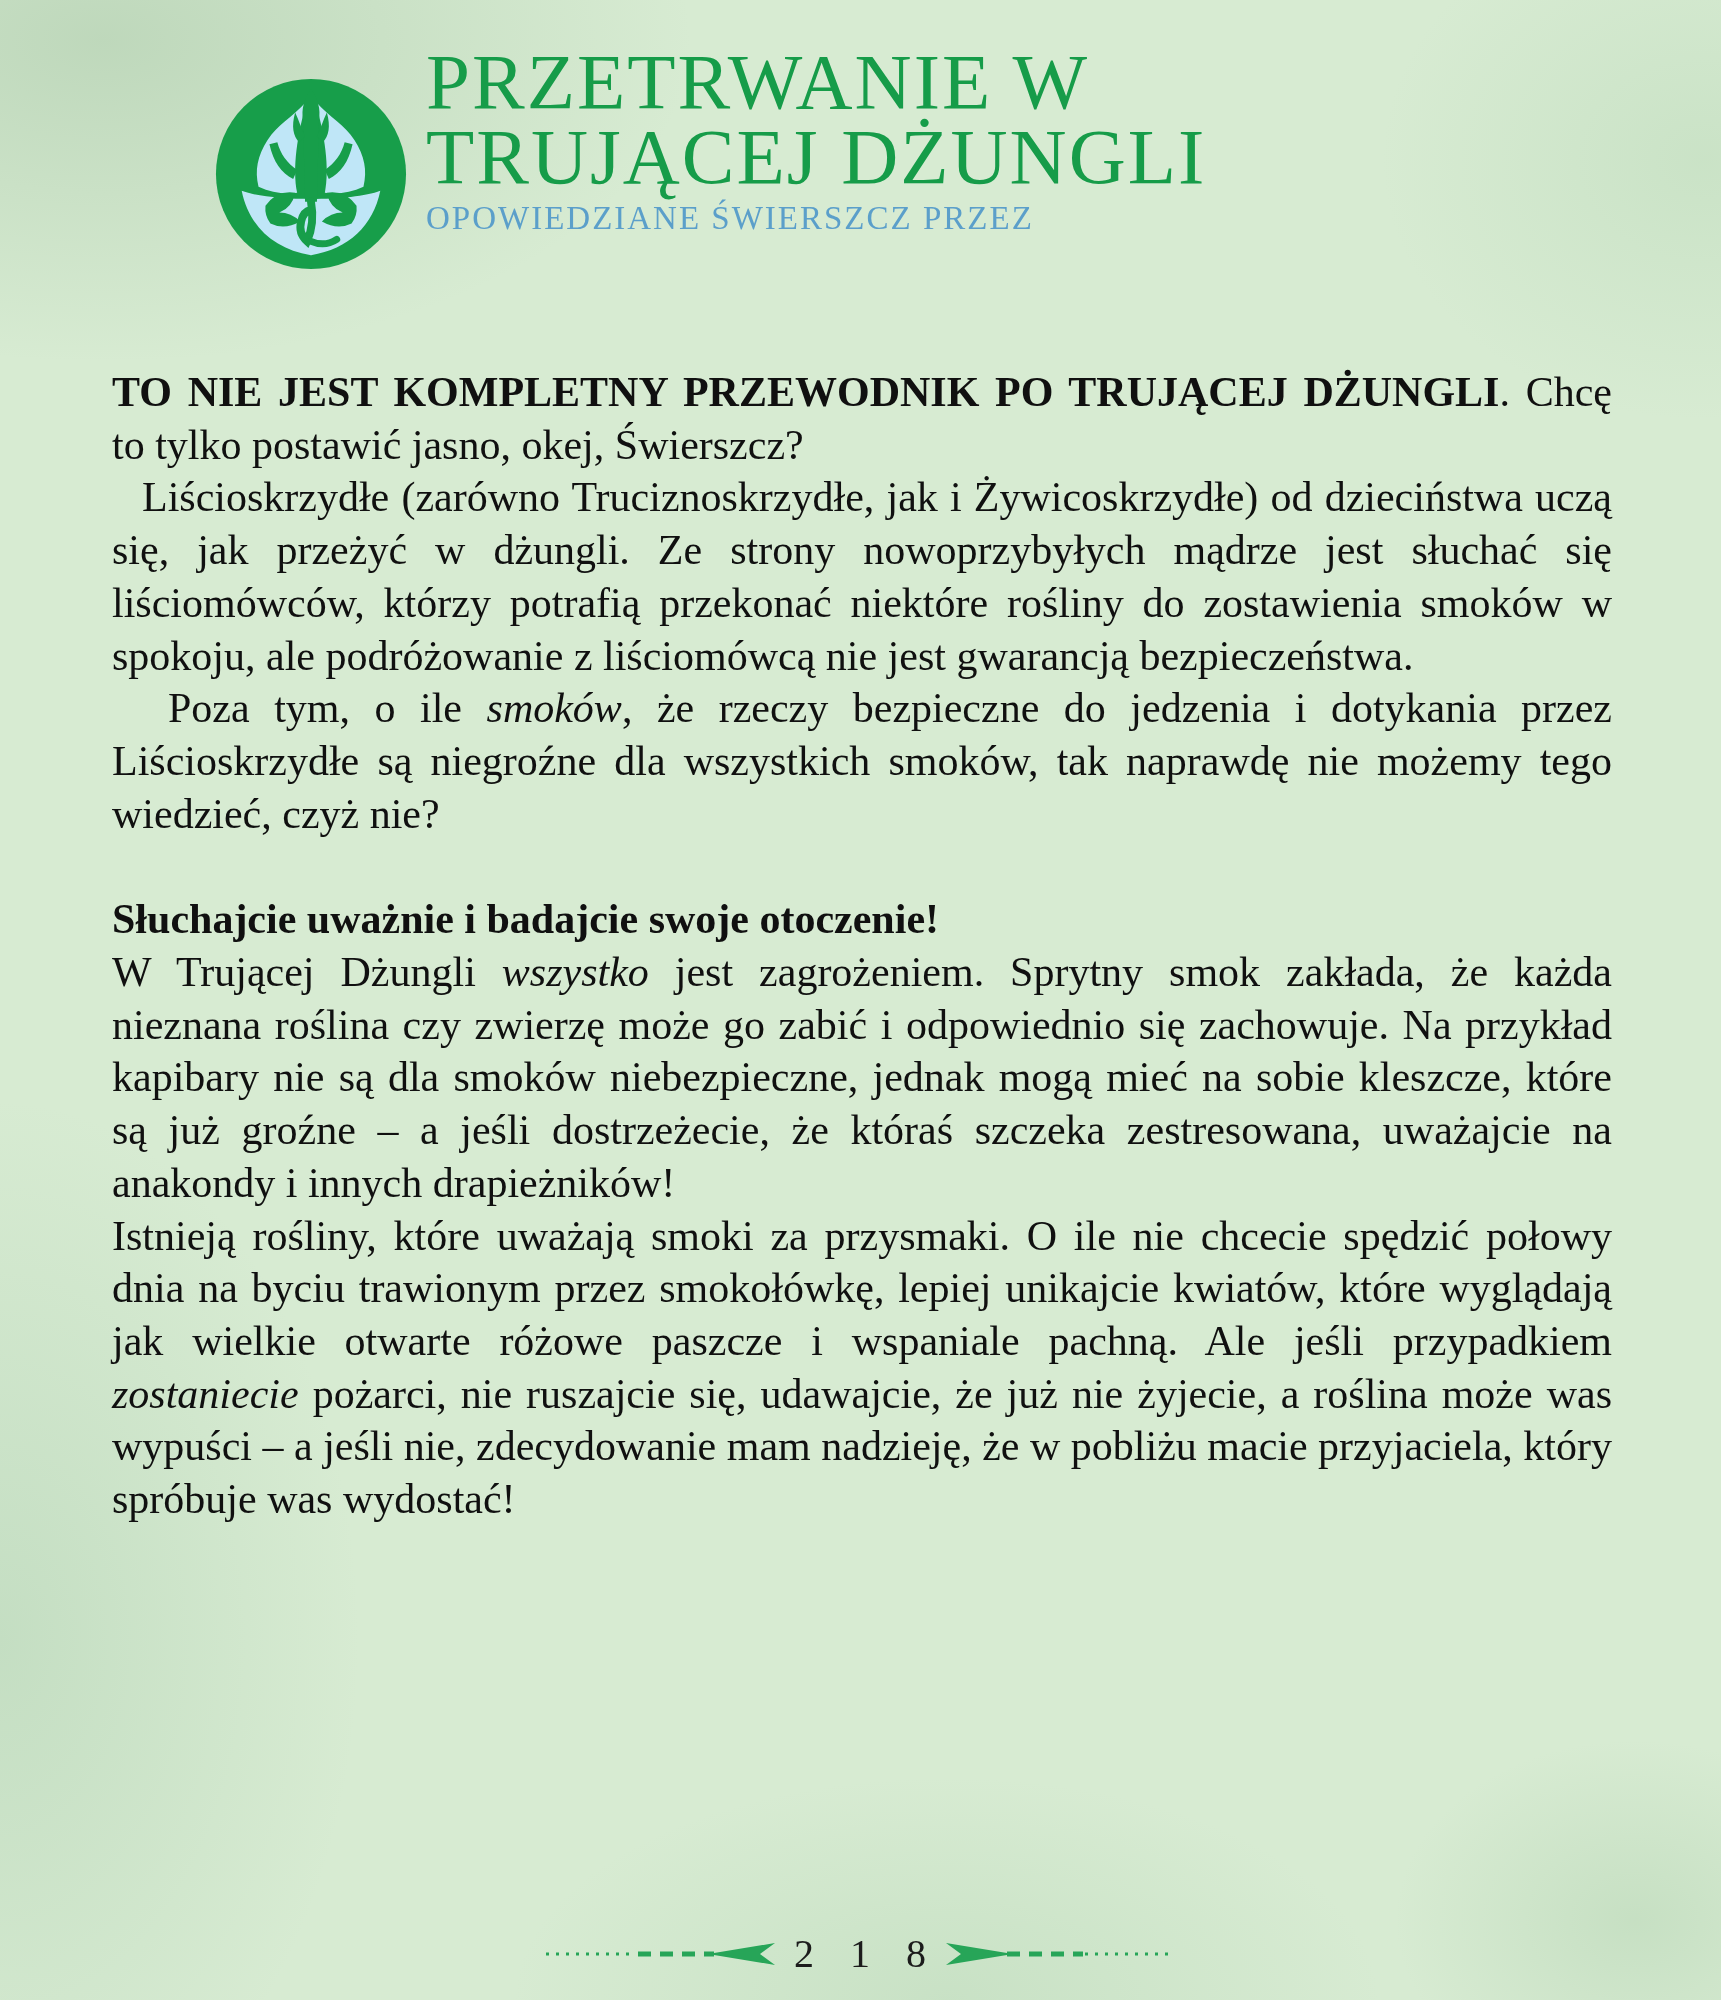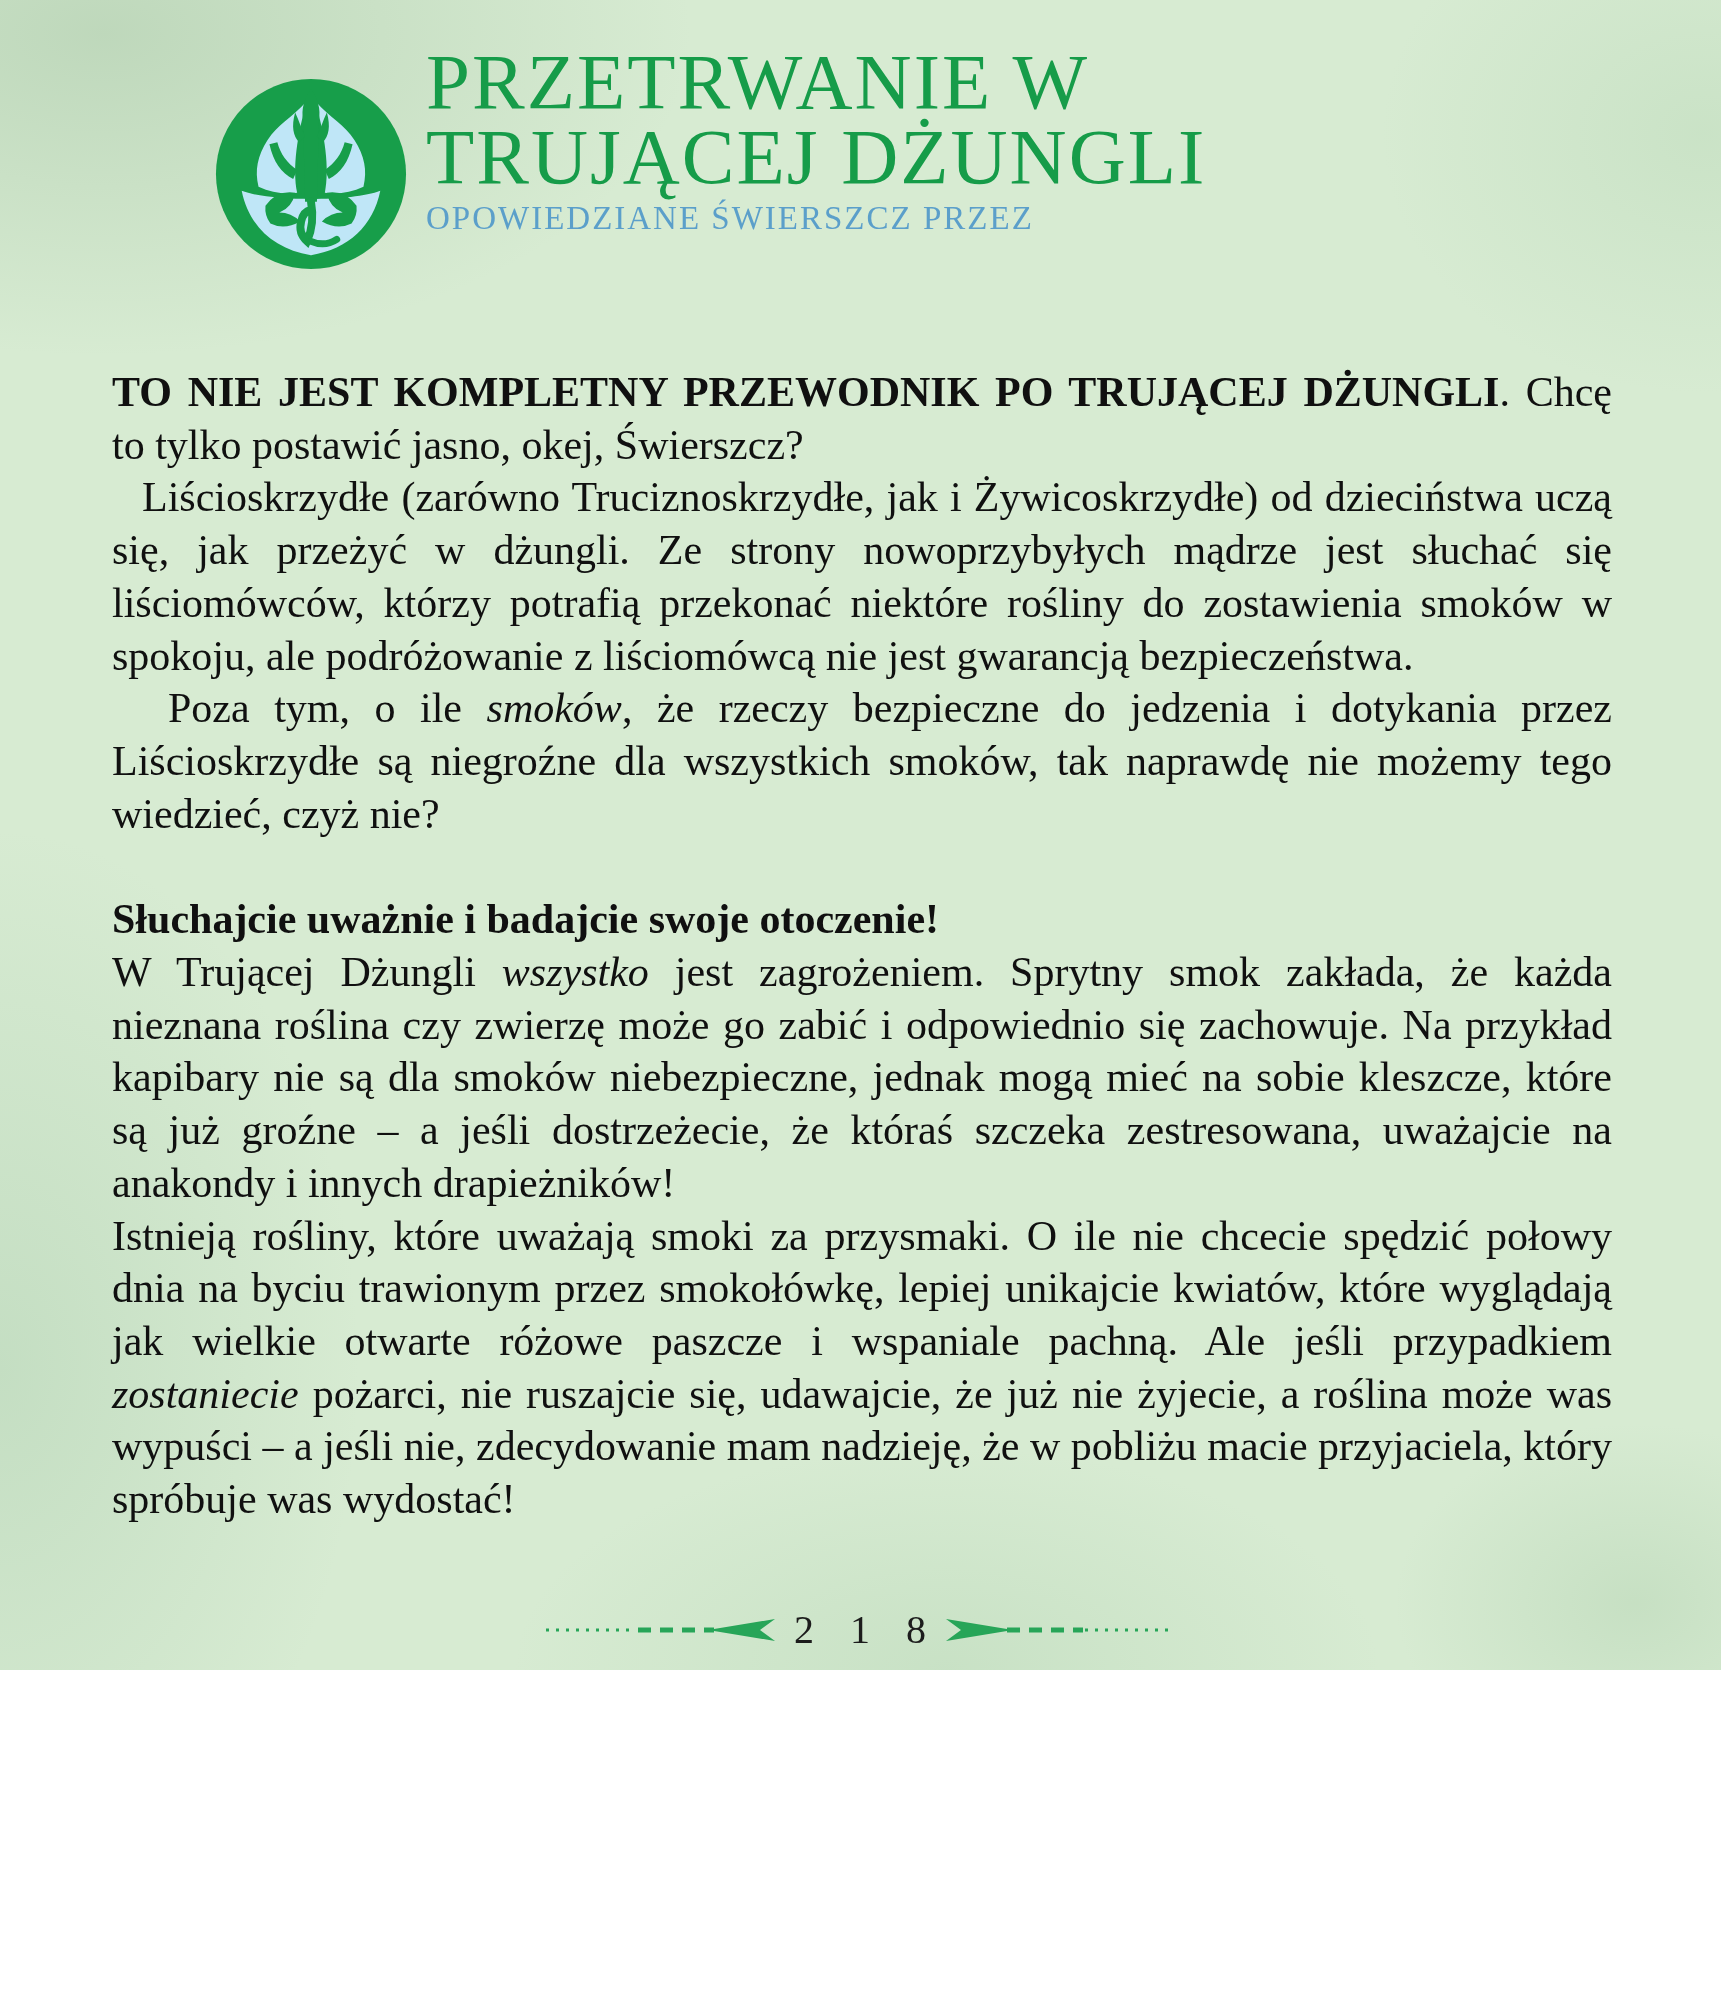--- a/index.html
+++ b/index.html
@@ -1,18 +1,18 @@
 <!DOCTYPE html>
 <html lang="pl"><head>
 <meta charset="utf-8">
 <style>
   html,body { margin:0; padding:0; }
   .page {
     position:relative;
-    width:1721px; height:1670px;
+    width:1721px; height:2000px;
     overflow:hidden;
     font-family:"Liberation Serif", serif;
     background-color:#d7ebd2;
     background-image:
       radial-gradient(ellipse 950px 520px at 6% 2%, rgba(150,185,150,.38), transparent 62%),
       radial-gradient(ellipse 600px 900px at 0% 82%, rgba(152,192,158,.30), transparent 60%),
       radial-gradient(ellipse 520px 420px at 99% 8%, rgba(168,205,168,.28), transparent 62%),
       radial-gradient(ellipse 700px 360px at 55% 100%, rgba(158,198,160,.26), transparent 62%),
       radial-gradient(ellipse 400px 300px at 95% 96%, rgba(160,198,160,.30), transparent 60%);
   }
@@ -34,21 +34,21 @@
   }
   .bodytext p { margin:0; }
   .indent-sm { text-indent:30px; }
   .indent-md { text-indent:56px; }
   .heading { font-weight:bold; margin-top:53px !important; }
   em { font-style:italic; }
   strong { font-weight:bold;margin-top:21px; }
 
   
   .footer {
-    position:absolute; left:0; bottom:20px; width:100%;
+    position:absolute; left:0; bottom:26px; width:100%;
     display:flex; justify-content:center; align-items:center;
   }
   .page-number {
     font-size:40px; color:#1c1c1c; letter-spacing:13px;
     margin:0 6px 0 18px; line-height:1;
   }
   .ornament { display:block; }
 </style>
 </head>
 <body>

